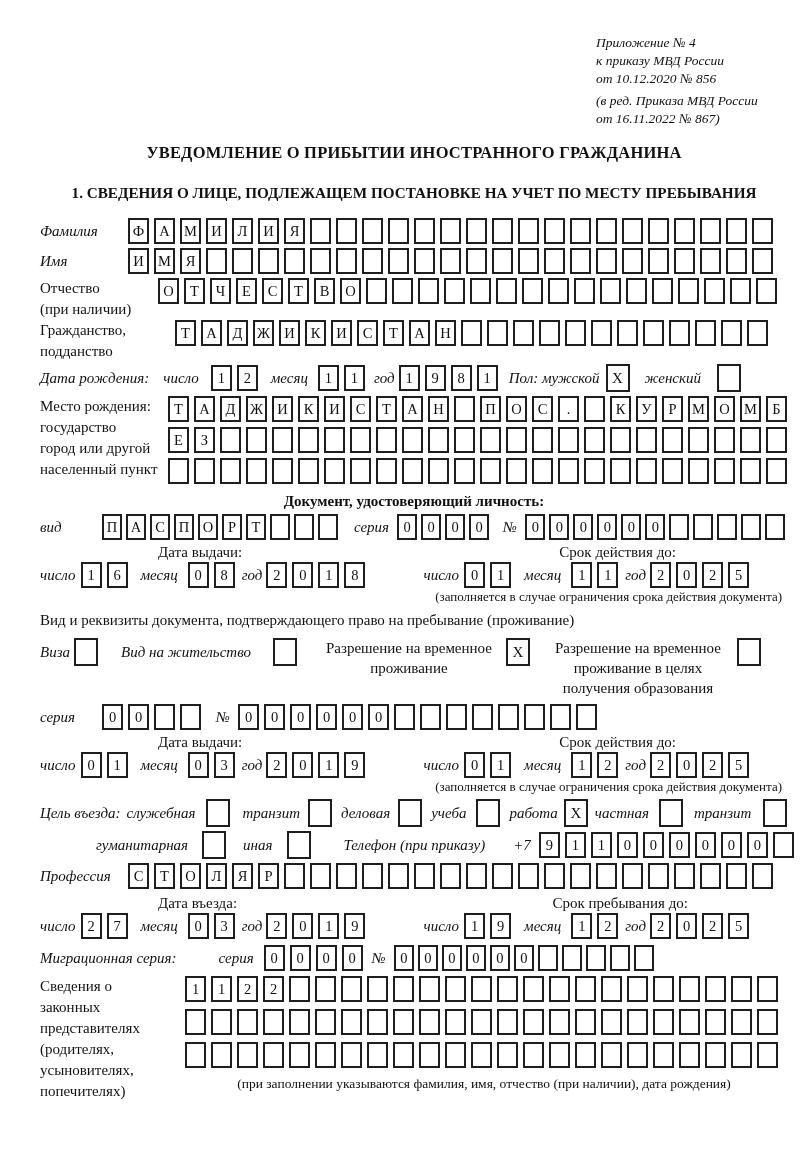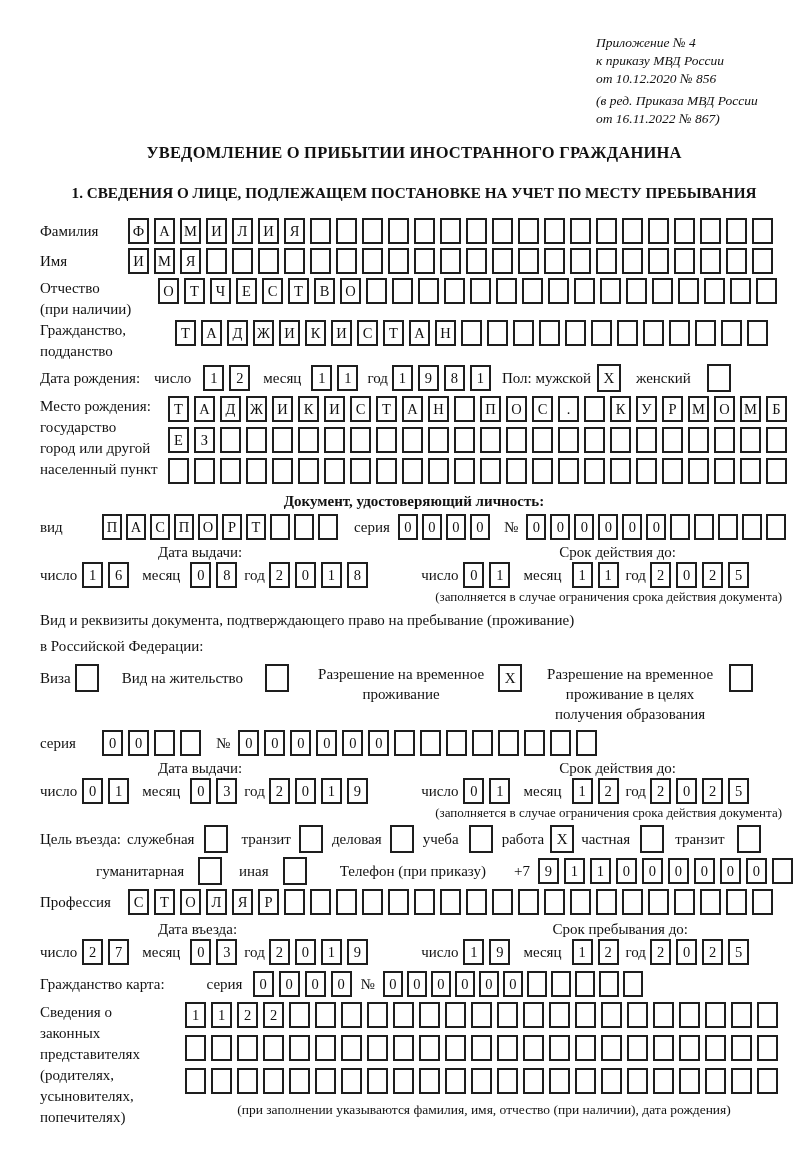--- a/index.html
+++ b/index.html
@@ -10,21 +10,21 @@
     position:relative;overflow:hidden;
   }
   .annex{margin-left:auto;width:192px;font-size:13.5px;line-height:18px;font-style:italic;}
   .annex .amend{margin-top:4px;}
   .forma{text-align:right;font-weight:bold;font-size:15px;margin-top:8px;padding-right:22px;letter-spacing:.5px;}
   .title{text-align:center;font-weight:bold;font-size:16.5px;line-height:26px;margin-top:12px;letter-spacing:.2px;}
   .blank-line{display:inline-block;width:58px;border-bottom:2px solid #333;margin-left:10px;}
   .sect{text-align:center;font-weight:bold;font-size:15.2px;margin-top:18px;white-space:nowrap;}
   .row{display:flex;align-items:center;}
   .row.top{align-items:flex-start;}
-  .lbl{font-size:15px;flex:0 0 auto;}
+  .lbl{font-size:15px;flex:0 0 auto;font-style:italic;}
   .lbl2{font-size:15px;line-height:21px;flex:0 0 auto;}
   .cells{display:flex;align-items:center;flex:0 0 auto;}
   .cell{
     box-sizing:border-box;flex:0 0 auto;width:21px;height:26px;
     border:2px solid #1e1e1e;margin-right:5px;background:#fff;
     display:flex;align-items:center;justify-content:center;
     font-size:14.5px;line-height:1;
   }
   .cells.sm .cell{width:20px;margin-right:4px;}
   .cells.lg .cell{width:24px;height:28px;font-size:15px;}
@@ -382,21 +382,20 @@
           <span class="cell">2</span>
           <span class="cell">0</span>
           <span class="cell">2</span>
           <span class="cell">5</span>
         </span>
     </span>
   </div>
   <div class="fn" style="margin-top:1px">(заполняется в случае ограничения срока действия документа)</div>
 
   <div class="plain" style="margin-top:2px">Вид и реквизиты документа, подтверждающего право на пребывание (проживание)</div>
-  <div class="plain">в Российской Федерации:</div>
 
   <div class="row top" style="margin-top:5px">
     <span class="lbl" style="line-height:28px">Виза</span>
     <span class="cells lg" style="margin-left:4px">
         <span class="cell"></span>
       </span>
     <span class="lbl" style="margin-left:18px;line-height:28px">Вид на жительство</span>
     <span class="cells lg" style="margin-left:22px">
         <span class="cell"></span>
       </span>
@@ -617,21 +616,21 @@
       <span class="cells" style="margin-left:4px">
           <span class="cell">2</span>
           <span class="cell">0</span>
           <span class="cell">2</span>
           <span class="cell">5</span>
         </span>
     </span>
   </div>
 
   <div class="row" style="margin-top:6px">
-    <span class="lbl">Гражданство карта:</span>
+    <span class="lbl">Миграционная серия:</span>
     <span class="lbl" style="margin-left:42px">серия</span>
     <span class="cells" style="margin-left:10px">
         <span class="cell">0</span>
         <span class="cell">0</span>
         <span class="cell">0</span>
         <span class="cell">0</span>
       </span>
     <span class="lbl" style="margin-left:4px">№</span>
     <span class="cells sm" style="margin-left:8px">
         <span class="cell">0</span>

